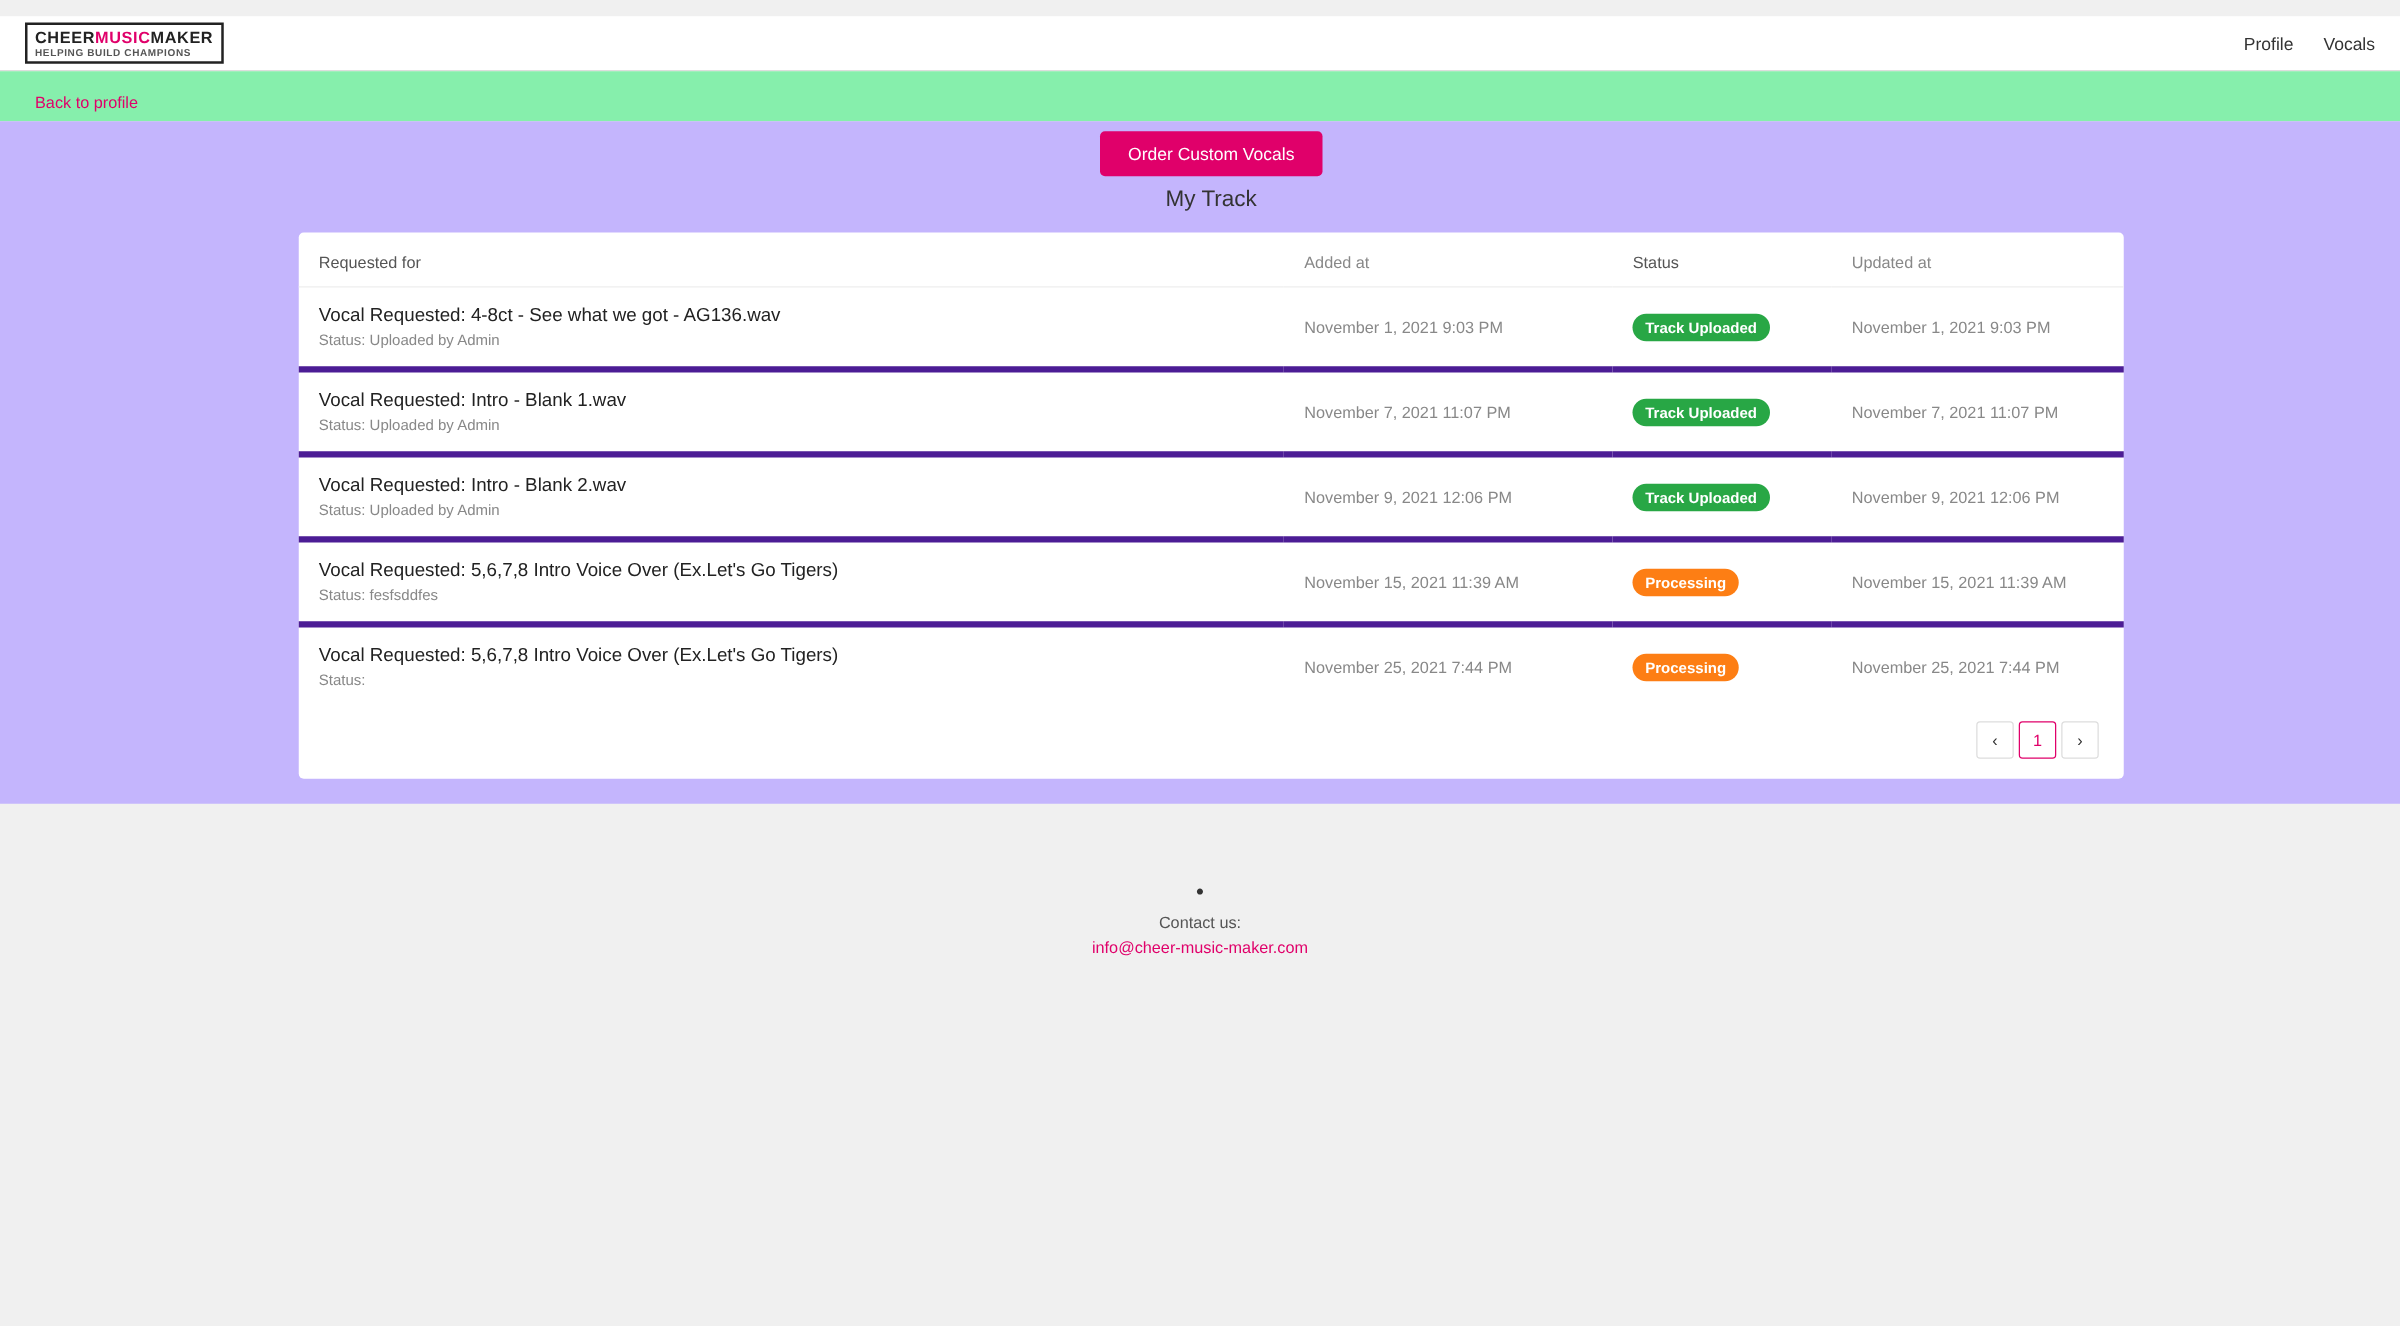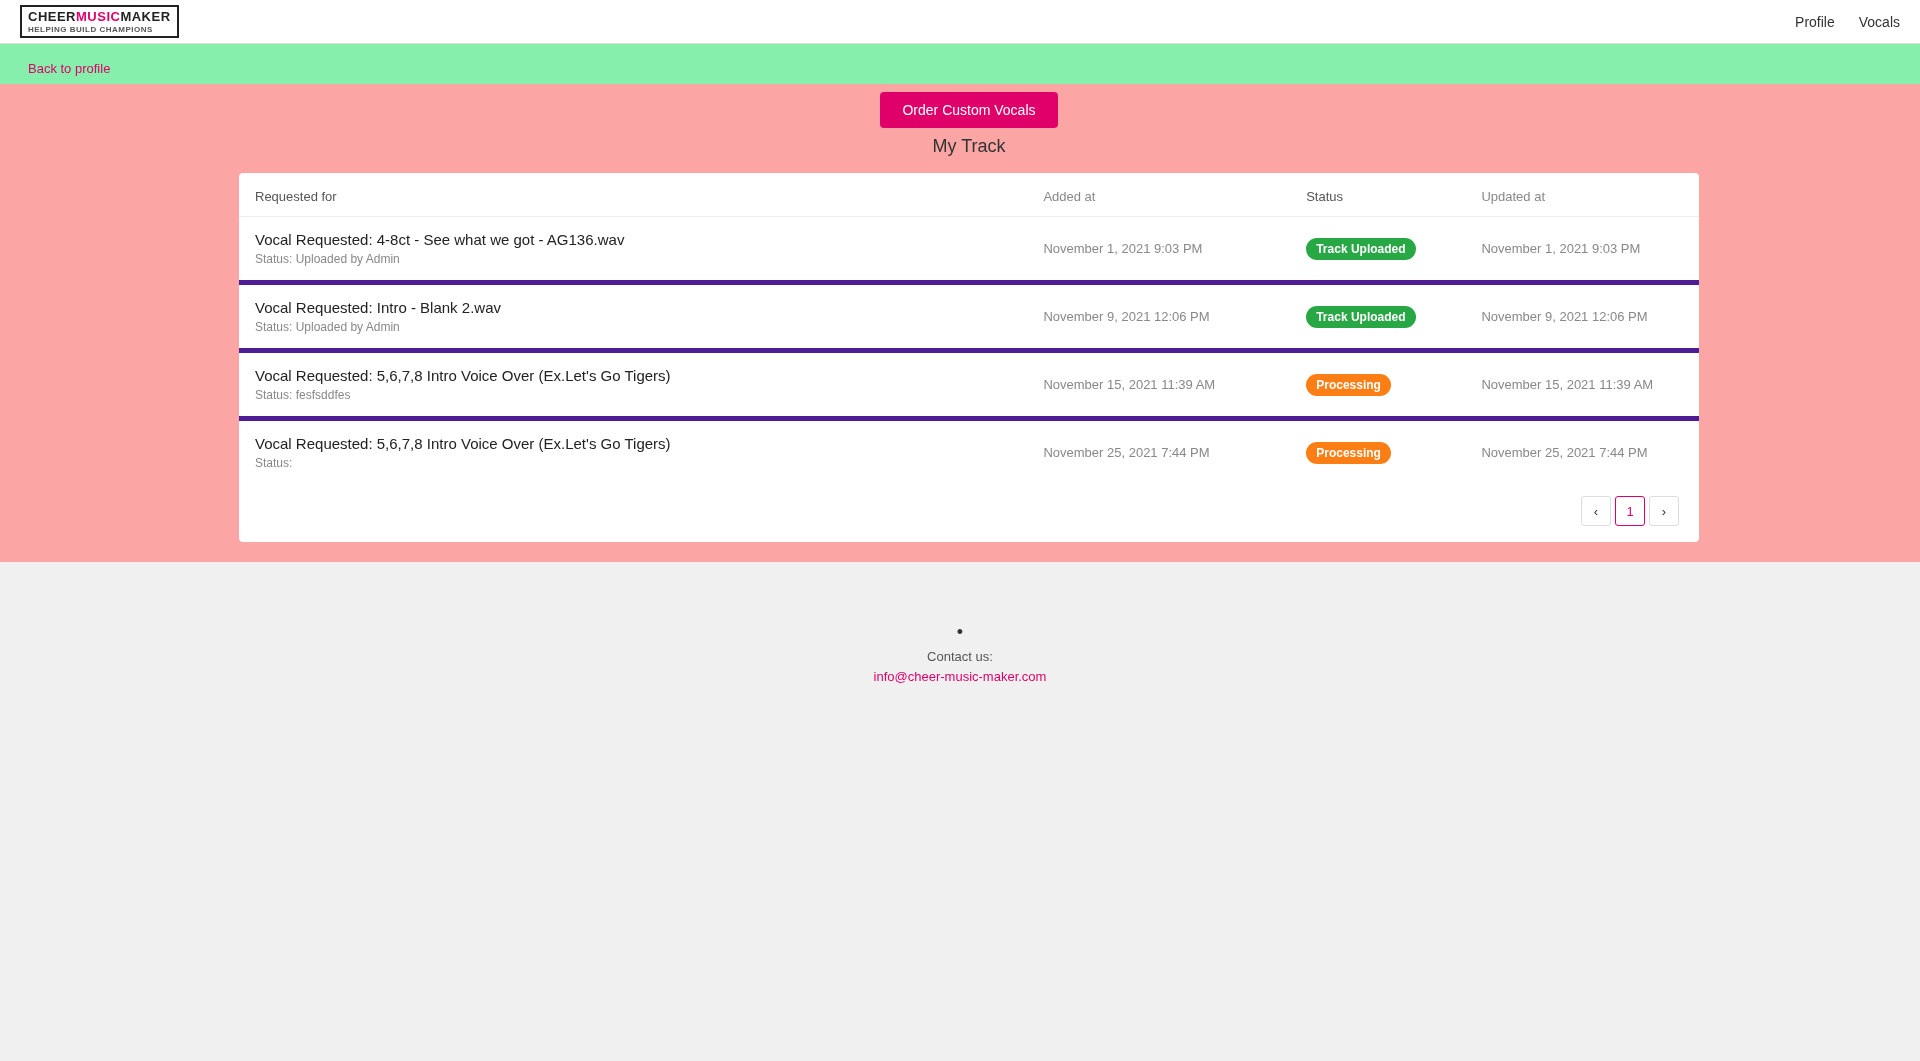--- a/index.html
+++ b/index.html
@@ -7,20 +7,21 @@
 
     
     .header {
       background: #fff;
       display: flex;
       align-items: center;
       justify-content: space-between;
       padding: 0 20px;
       height: 44px;
       border-bottom: 1px solid #ddd;
+      margin-top: 13px;
     }
     .logo-box {
       border: 2px solid #222;
       padding: 2px 6px;
       font-size: 13px;
       font-weight: bold;
       letter-spacing: 0.5px;
       line-height: 1.2;
     }
     .logo-cheer { color: #222; }
@@ -40,21 +41,21 @@
       padding: 16px 28px 8px 28px;
     }
     .back-link {
       color: #e0006a;
       text-decoration: none;
       font-size: 13px;
     }
 
     
     .page-content {
-      background: #fca5a5;
+      background: #c4b5fd;
       display: flex;
       flex-direction: column;
       align-items: center;
       padding: 8px 0 20px 18px;
     }
     .order-btn {
       background: #e0006a;
       color: #fff;
       border: none;
       border-radius: 4px;
@@ -205,20 +206,31 @@
         <div class="row-status-text">Status: Uploaded by Admin</div>
       </td>
       <td class="td-added">November 1, 2021 9:03 PM</td>
       <td class="td-status">
         <span class="badge badge-green">Track Uploaded</span>
       </td>
       <td class="td-updated">November 1, 2021 9:03 PM</td>
     </tr>
           <tr>
       <td class="td-requested">
+        <div class="row-title">Vocal Requested: Intro - Blank 1.wav</div>
+        <div class="row-status-text">Status: Uploaded by Admin</div>
+      </td>
+      <td class="td-added">November 7, 2021 11:07 PM</td>
+      <td class="td-status">
+        <span class="badge badge-green">Track Uploaded</span>
+      </td>
+      <td class="td-updated">November 7, 2021 11:07 PM</td>
+    </tr>
+          <tr>
+      <td class="td-requested">
         <div class="row-title">Vocal Requested: Intro - Blank 2.wav</div>
         <div class="row-status-text">Status: Uploaded by Admin</div>
       </td>
       <td class="td-added">November 9, 2021 12:06 PM</td>
       <td class="td-status">
         <span class="badge badge-green">Track Uploaded</span>
       </td>
       <td class="td-updated">November 9, 2021 12:06 PM</td>
     </tr>
           <tr>

